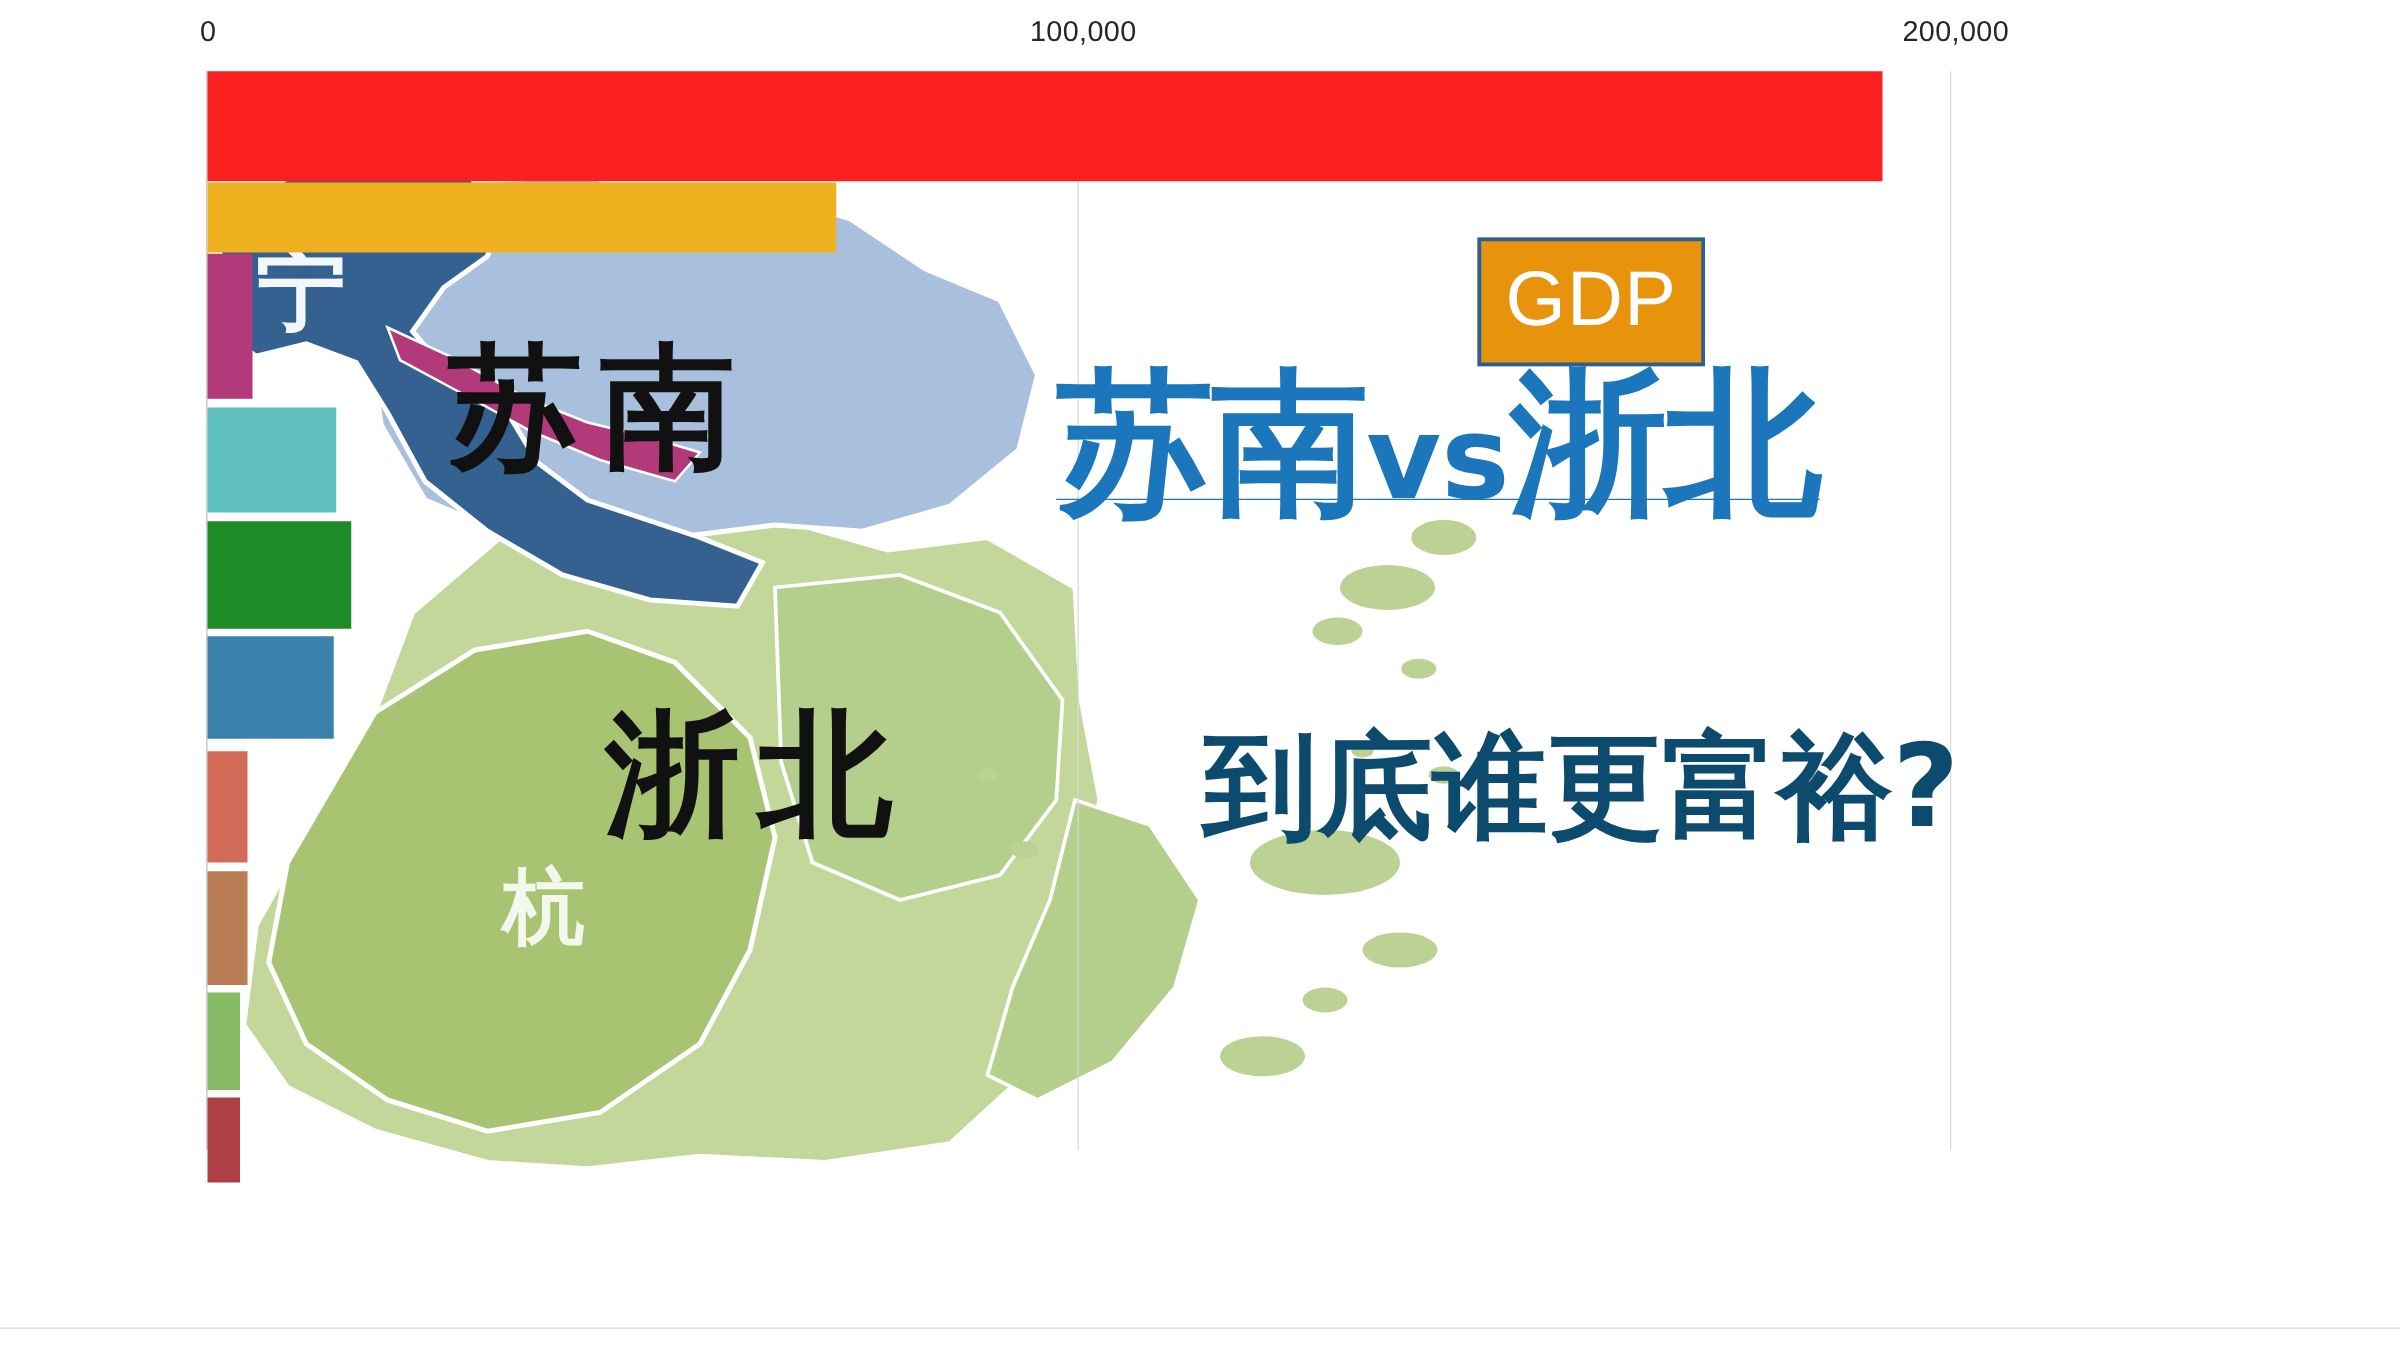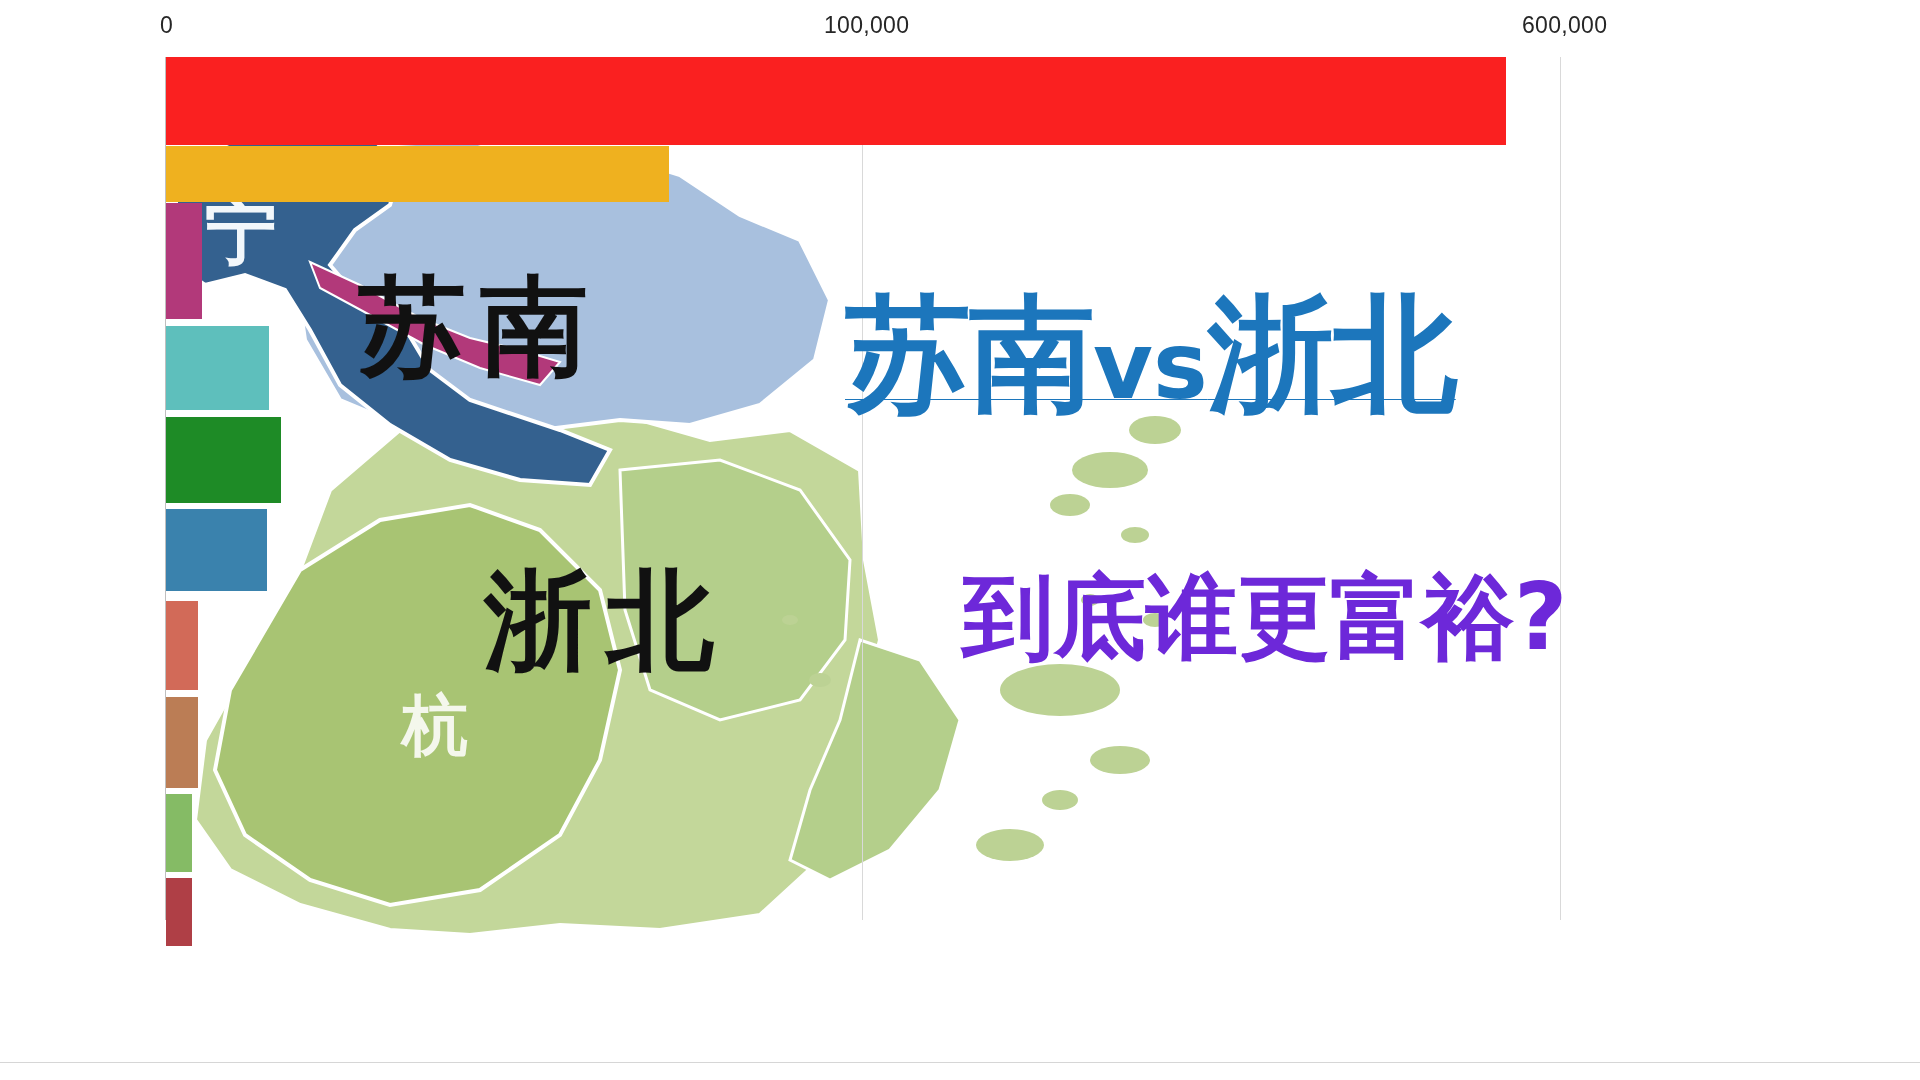--- a/index.html
+++ b/index.html
@@ -99,39 +99,42 @@
 
   <div class="map-label label-ning" style="left:205px;top:195px;">宁</div>
   <div class="map-label label-sunan" style="left:358px;top:272px;">苏南</div>
   <div class="map-label label-zhebei" style="left:484px;top:566px;">浙北</div>
   <div class="map-label label-hang" style="left:402px;top:692px;">杭</div>
 
   <div class="chart-layer">
 
     <div class="tick-label" style="left:160px;top:12px;">0</div>
     <div class="tick-label" style="left:824px;top:12px;">100,000</div>
-    <div class="tick-label" style="left:1522px;top:12px;">600,000</div>
+    <div class="tick-label" style="left:1522px;top:12px;">200,000</div>
 
     <div class="axis-line" style="left:165px;top:57px;height:863px;"></div>
     <div class="gridline" style="left:862px;top:57px;height:863px;"></div>
     <div class="gridline" style="left:1560px;top:57px;height:863px;"></div>
 
     <div class="bar" style="left:166px;top:57px;width:1340px;height:88px;background:#FA2020;"></div>
     <div class="bar" style="left:166px;top:146px;width:503px;height:56px;background:#EFB11F;"></div>
     <div class="bar" style="left:166px;top:203px;width:36px;height:116px;background:#B2397A;"></div>
     <div class="bar" style="left:166px;top:326px;width:103px;height:84px;background:#5EBFBC;"></div>
     <div class="bar" style="left:166px;top:417px;width:115px;height:86px;background:#1E8B26;"></div>
     <div class="bar" style="left:166px;top:509px;width:101px;height:82px;background:#3A82AD;"></div>
     <div class="bar" style="left:166px;top:601px;width:32px;height:89px;background:#D26A58;"></div>
     <div class="bar" style="left:166px;top:697px;width:32px;height:91px;background:#BB7D55;"></div>
     <div class="bar" style="left:166px;top:794px;width:26px;height:78px;background:#85BB65;"></div>
     <div class="bar" style="left:166px;top:878px;width:26px;height:68px;background:#AF3F46;"></div>
   </div>
 
+  <div class="gdp-badge" style="left: 1182px; top: 190px; width: 182px; height: 103px; background: rgb(232, 147, 12); border-color: rgb(43, 95, 153); color: rgb(255, 255, 255);">
+    <span>GDP</span>
+  </div>
 
   <div class="title-main" style="left:845px;top:292px;color:#1C76BC;">
     <span class="cjk">苏南</span><span class="vs">vs</span><span class="cjk">浙北</span>
   </div>
 
-  <div class="title-sub" style="left:962px;top:572px;color:#6d28d9;">到底谁更富裕?</div>
+  <div class="title-sub" style="left:962px;top:584px;color:#0c4a6e;">到底谁更富裕?</div>
 
   <div class="footer-rule" style="top:1062px;"></div>
 </div>
 
 </body></html>

